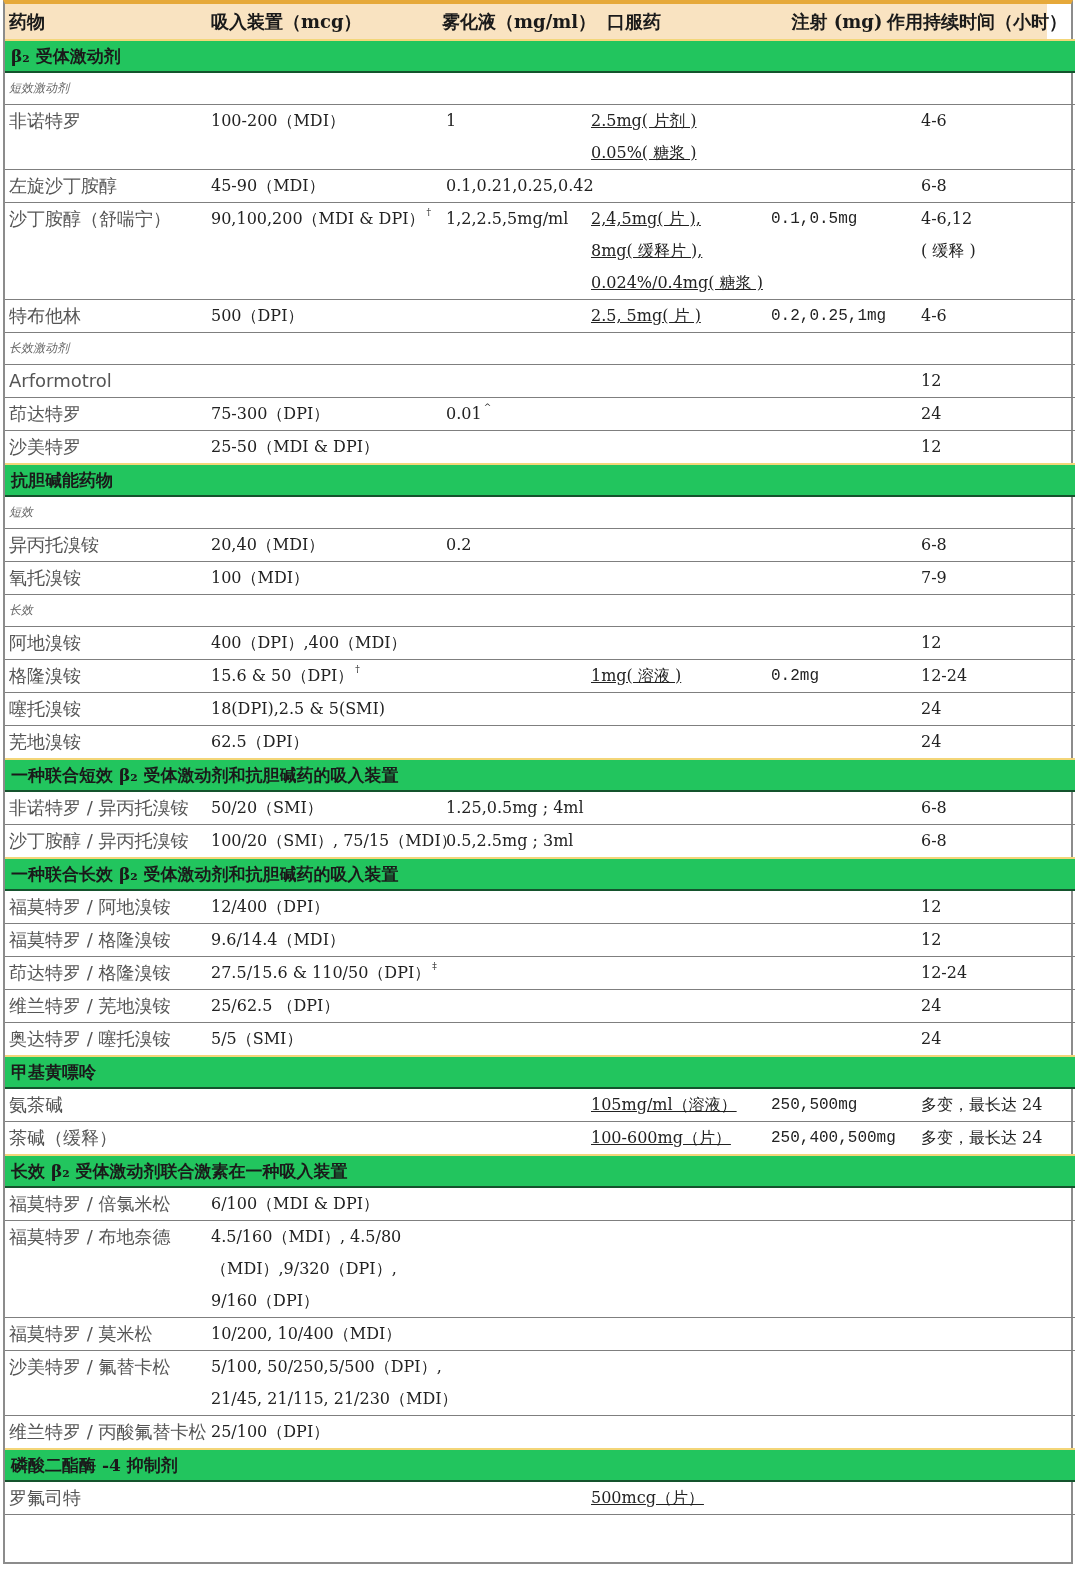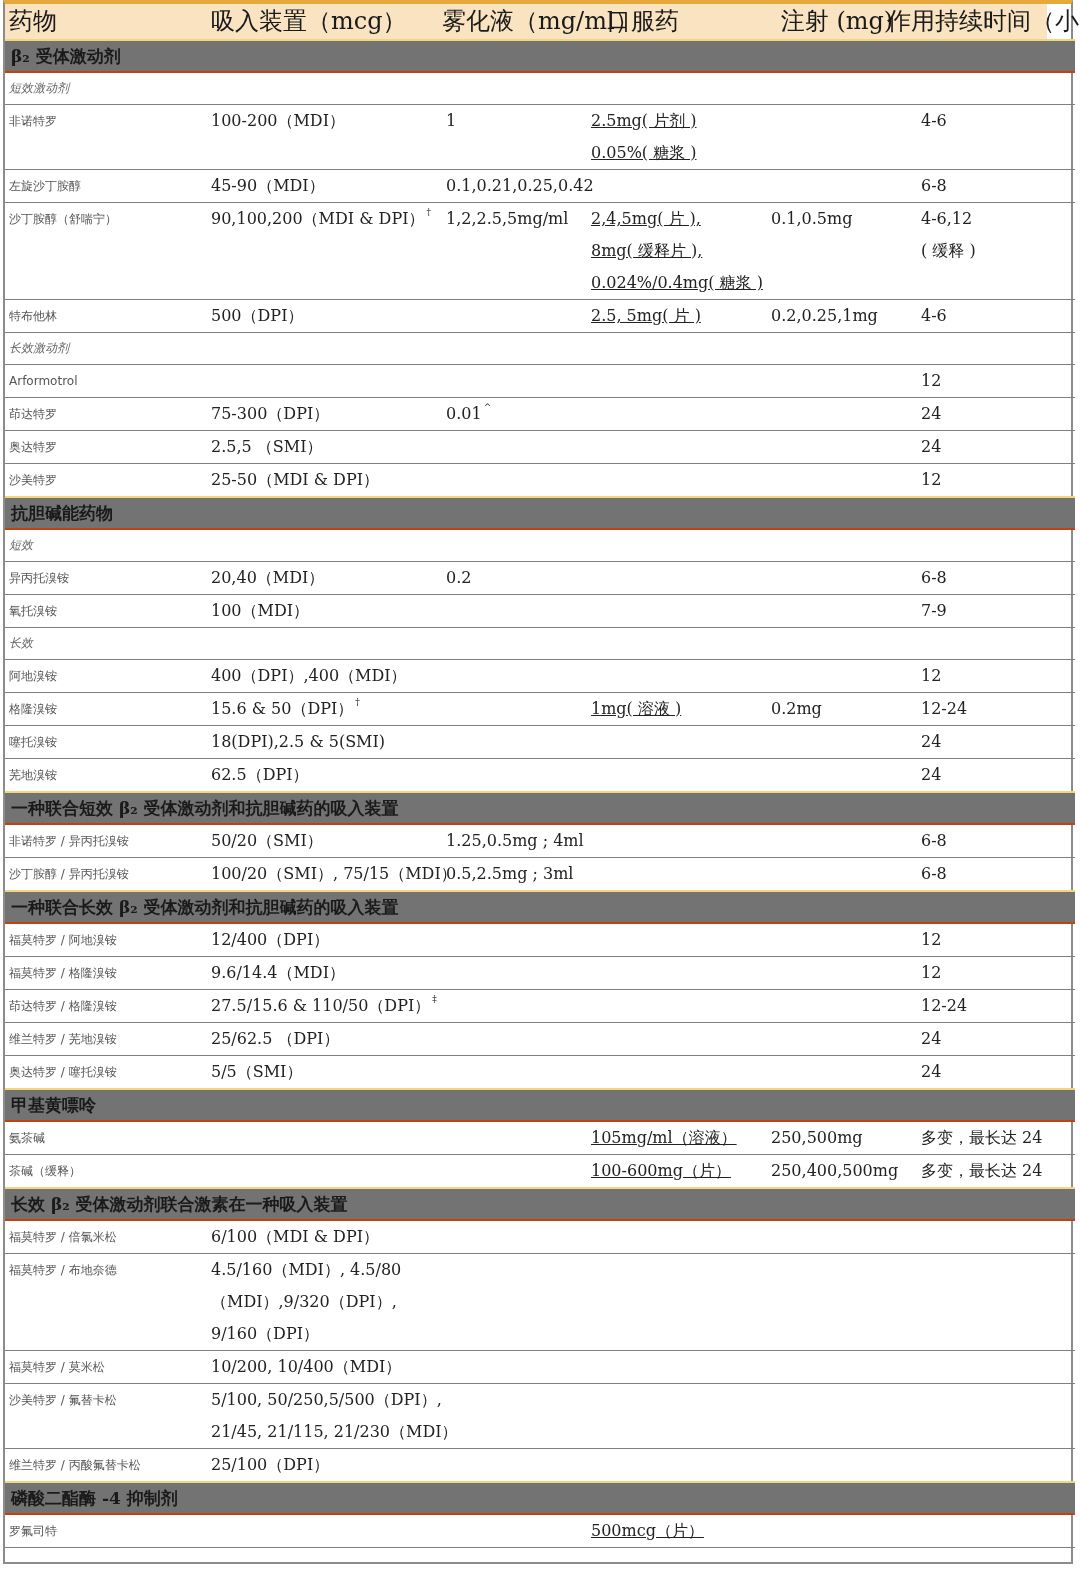--- a/index.html
+++ b/index.html
@@ -12,33 +12,33 @@
   }
   table { border-collapse: collapse; width: 100%; table-layout: fixed; }
   col.c0 { width: 202px; }
   col.c1 { width: 235px; }
   col.c2 { width: 145px; }
   col.c3 { width: 180px; }
   col.c4 { width: 148px; }
   col.c5 { width: 160px; }
   th, td { text-align: left; vertical-align: top; font-size: 16px; line-height: 32px; white-space: nowrap; overflow: visible; }
   thead tr { background: #f9e3c1; height: 35px; }
-  thead th { font-weight: normal; font-size: 24px; line-height: 35px; padding-left: 4px; color: #1a1a1a; }
+  thead th { font-weight: bold; font-size: 18px; line-height: 35px; padding-left: 4px; color: #1a1a1a; }
   thead th.h1 { padding-left: 4px; }
   thead th.h4 { text-align: center; padding-right: 12px; }
   thead th.h5 { padding-left: 0px; }
-  tr.section { background: #737373; border-top: 2px solid #f3d679; border-bottom: 2px solid #c2410c; }
+  tr.section { background: #22c55e; border-top: 2px solid #f3d679; border-bottom: 2px solid #14532d; }
   tr.section td { font-weight: bold; font-size: 17px; line-height: 30px; padding-left: 6px; color: #1a1a1a; }
   tr.sub td { font-style: italic; color: #666; font-family: "DejaVu Sans", "Liberation Sans", sans-serif; font-size: 12px; padding-left: 4px; line-height: 31px; }
   tr.row { border-bottom: 1.5px solid #7f7f7f; }
   tr.row td { padding-left: 4px; }
-  tr.row td.name { color: #555; font-family: "DejaVu Sans", "Liberation Sans", sans-serif; font-size: 12px; }
+  tr.row td.name { color: #555; font-family: "DejaVu Sans", "Liberation Sans", sans-serif; font-size: 18px; }
   tr.row td.c2v { padding-left: 4px; }
   tr.row td.c3v { padding-left: 4px; text-decoration: underline; }
-  tr.row td.c4v { padding-left: 4px; }
+  tr.row td.c4v { padding-left: 4px; font-family: Liberation Mono, monospace; }
   tr.row td.c5v { padding-left: 6px; }
   .ml { display: block; }
   sup { font-size: 9px; vertical-align: top; line-height: 18px; margin-left: 2px; }
 </style>
 </head>
 <body>
 
 <div class="table-wrap">
   <table>
     <colgroup>
@@ -139,32 +139,20 @@
           <td class="c2v"><span>0.01</span><sup>^</sup></td>
           <td class="c3v">
             <span class="ml"></span>
           </td>
           <td class="c4v"></td>
           <td class="c5v">
             <span class="ml">24</span>
           </td>
         </tr>
         <tr class="row">
-          <td class="name">奥达特罗</td>
-          <td class="c1v"><span>2.5,5 （SMI）</span></td>
-          <td class="c2v"><span></span></td>
-          <td class="c3v">
-            <span class="ml"></span>
-          </td>
-          <td class="c4v"></td>
-          <td class="c5v">
-            <span class="ml">24</span>
-          </td>
-        </tr>
-        <tr class="row">
           <td class="name">沙美特罗</td>
           <td class="c1v"><span>25-50（MDI &amp; DPI）</span></td>
           <td class="c2v"><span></span></td>
           <td class="c3v">
             <span class="ml"></span>
           </td>
           <td class="c4v"></td>
           <td class="c5v">
             <span class="ml">12</span>
           </td>

